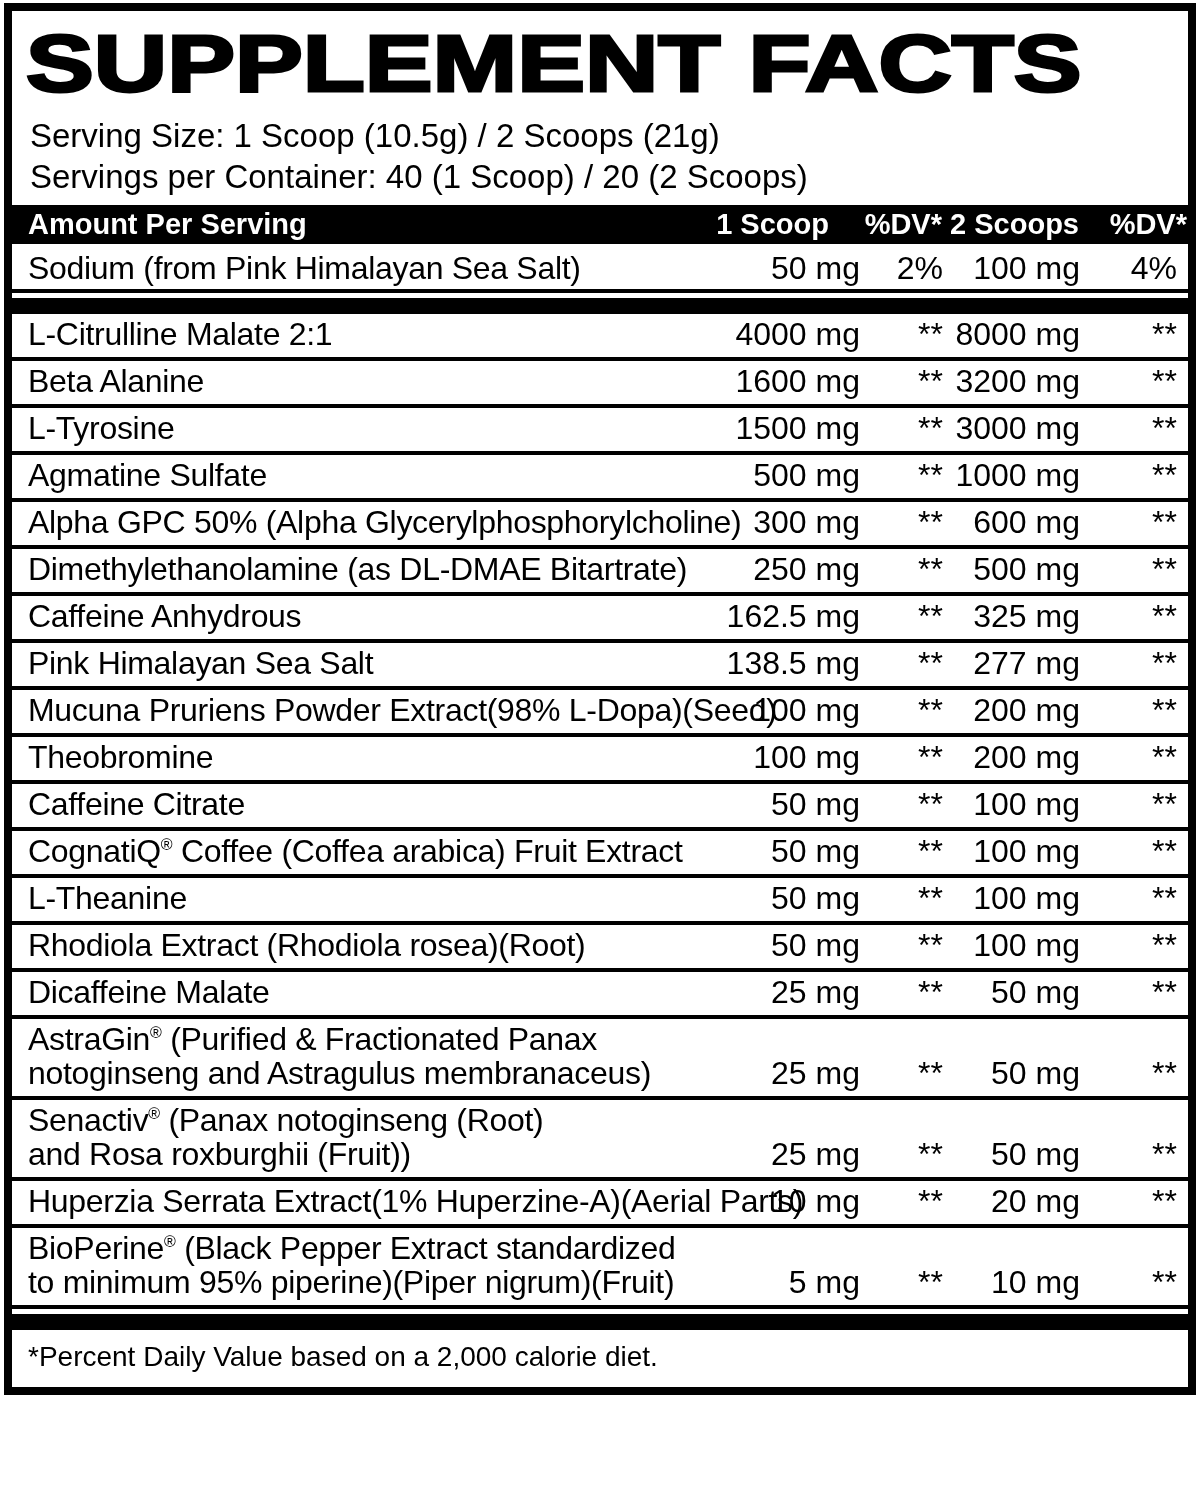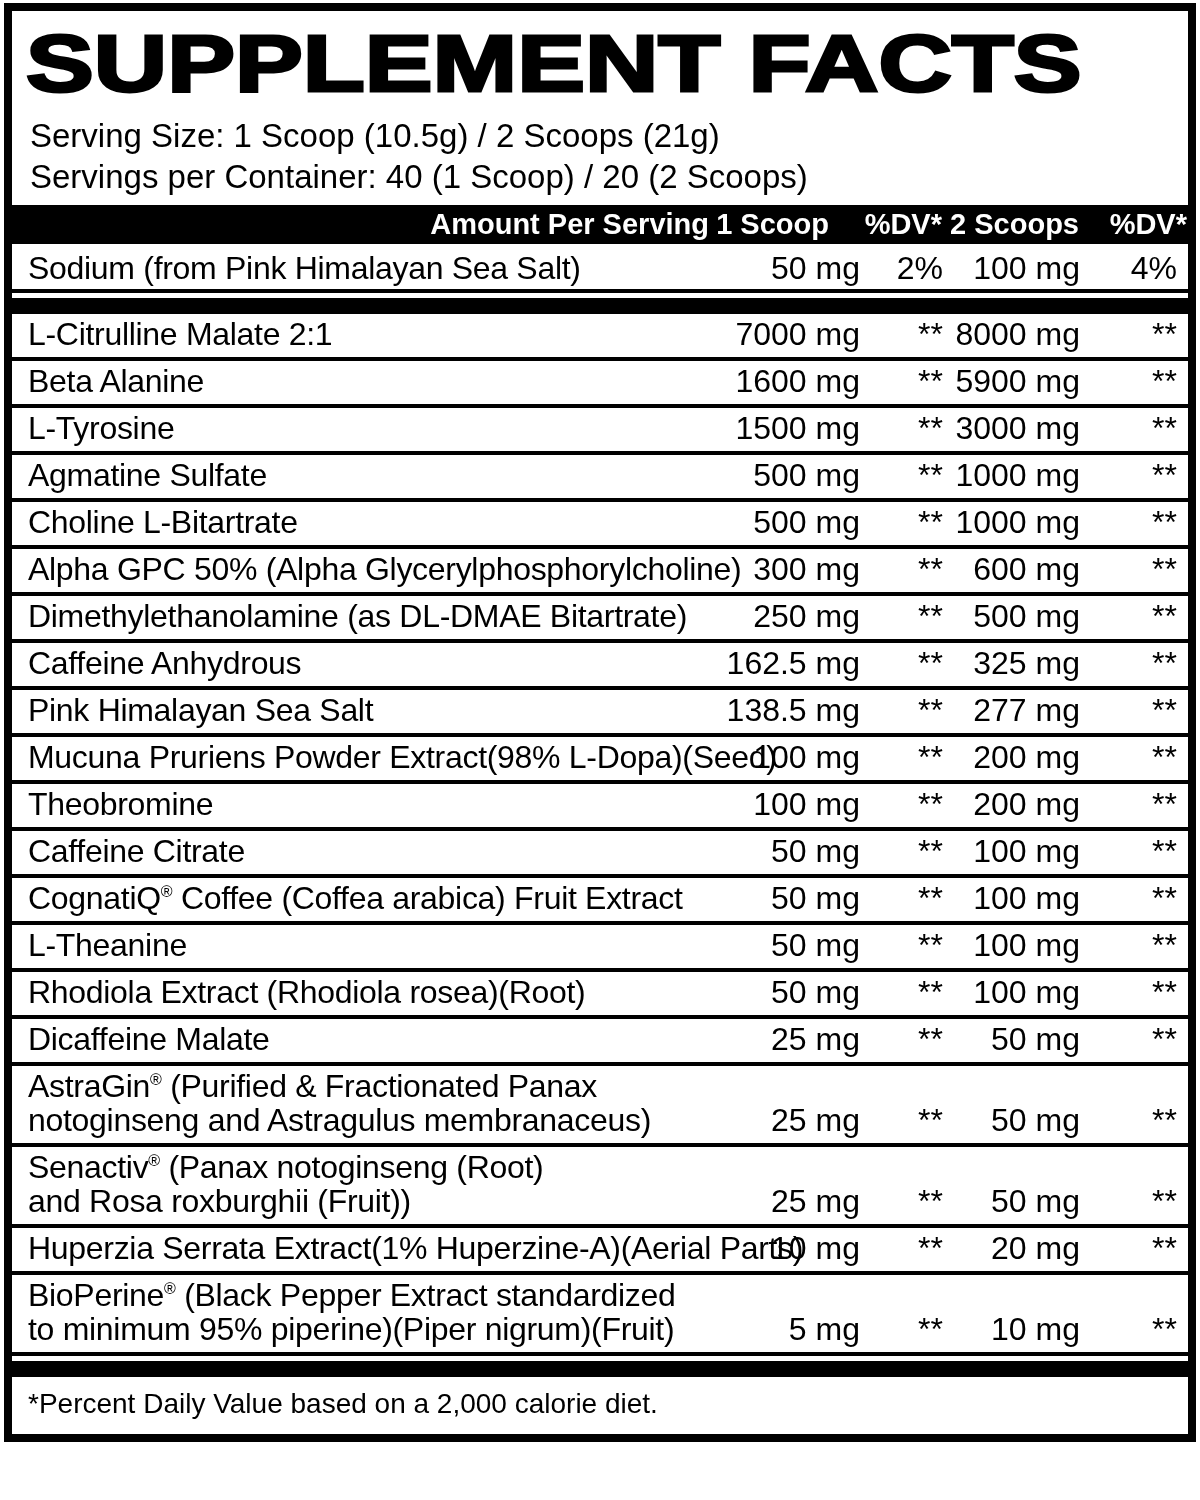--- a/index.html
+++ b/index.html
@@ -16,21 +16,21 @@
     transform:scaleX(1.27);transform-origin:left center;
     -webkit-text-stroke:3px #000;
   }
   .serving-block{padding:0 0 8px 0;}
   .serving-line{font-size:33px;line-height:41px;padding-left:18px;}
   table.facts{width:100%;border-collapse:collapse;table-layout:fixed;}
   tr.head th{
     background:#000;color:#fff;font-size:29px;font-weight:bold;
     height:37px;vertical-align:middle;
   }
-  th.aps{text-align:right;padding-left:16px;}
+  th.aps{text-align:left;padding-left:16px;}
   th.numh{text-align:right;}
   th.s1pad{padding-right:31px;}
   td.name{
     font-size:32px;line-height:34px;letter-spacing:-0.3px;
     padding:3px 0 6px 16px;white-space:nowrap;overflow:visible;
     vertical-align:bottom;text-align:left;
   }
   td.num{
     font-size:32px;line-height:34px;text-align:right;
     padding:3px 0 6px 0;vertical-align:bottom;
@@ -88,55 +88,46 @@
           <td colspan="5">
             <div class="sep-thin"></div>
             <div class="sep-gap"></div>
             <div class="sep-thick"></div>
           </td>
         </tr>
         <tr class="ing first">
           <td class="name">
             <div>L-Citrulline Malate 2:1</div>
           </td>
-          <td class="num">7000 mg</td>
+          <td class="num">4000 mg</td>
           <td class="num">**</td>
           <td class="num">8000 mg</td>
           <td class="num dvlast">**</td>
         </tr>
         <tr class="ing">
           <td class="name">
             <div>Beta Alanine</div>
           </td>
           <td class="num">1600 mg</td>
           <td class="num">**</td>
-          <td class="num">5900 mg</td>
+          <td class="num">3200 mg</td>
           <td class="num dvlast">**</td>
         </tr>
         <tr class="ing">
           <td class="name">
             <div>L-Tyrosine</div>
           </td>
           <td class="num">1500 mg</td>
           <td class="num">**</td>
           <td class="num">3000 mg</td>
           <td class="num dvlast">**</td>
         </tr>
         <tr class="ing">
           <td class="name">
             <div>Agmatine Sulfate</div>
-          </td>
-          <td class="num">500 mg</td>
-          <td class="num">**</td>
-          <td class="num">1000 mg</td>
-          <td class="num dvlast">**</td>
-        </tr>
-        <tr class="ing">
-          <td class="name">
-            <div>Choline L-Bitartrate</div>
           </td>
           <td class="num">500 mg</td>
           <td class="num">**</td>
           <td class="num">1000 mg</td>
           <td class="num dvlast">**</td>
         </tr>
         <tr class="ing">
           <td class="name">
             <div>Alpha GPC 50% (Alpha Glycerylphosphorylcholine)</div>
           </td>

